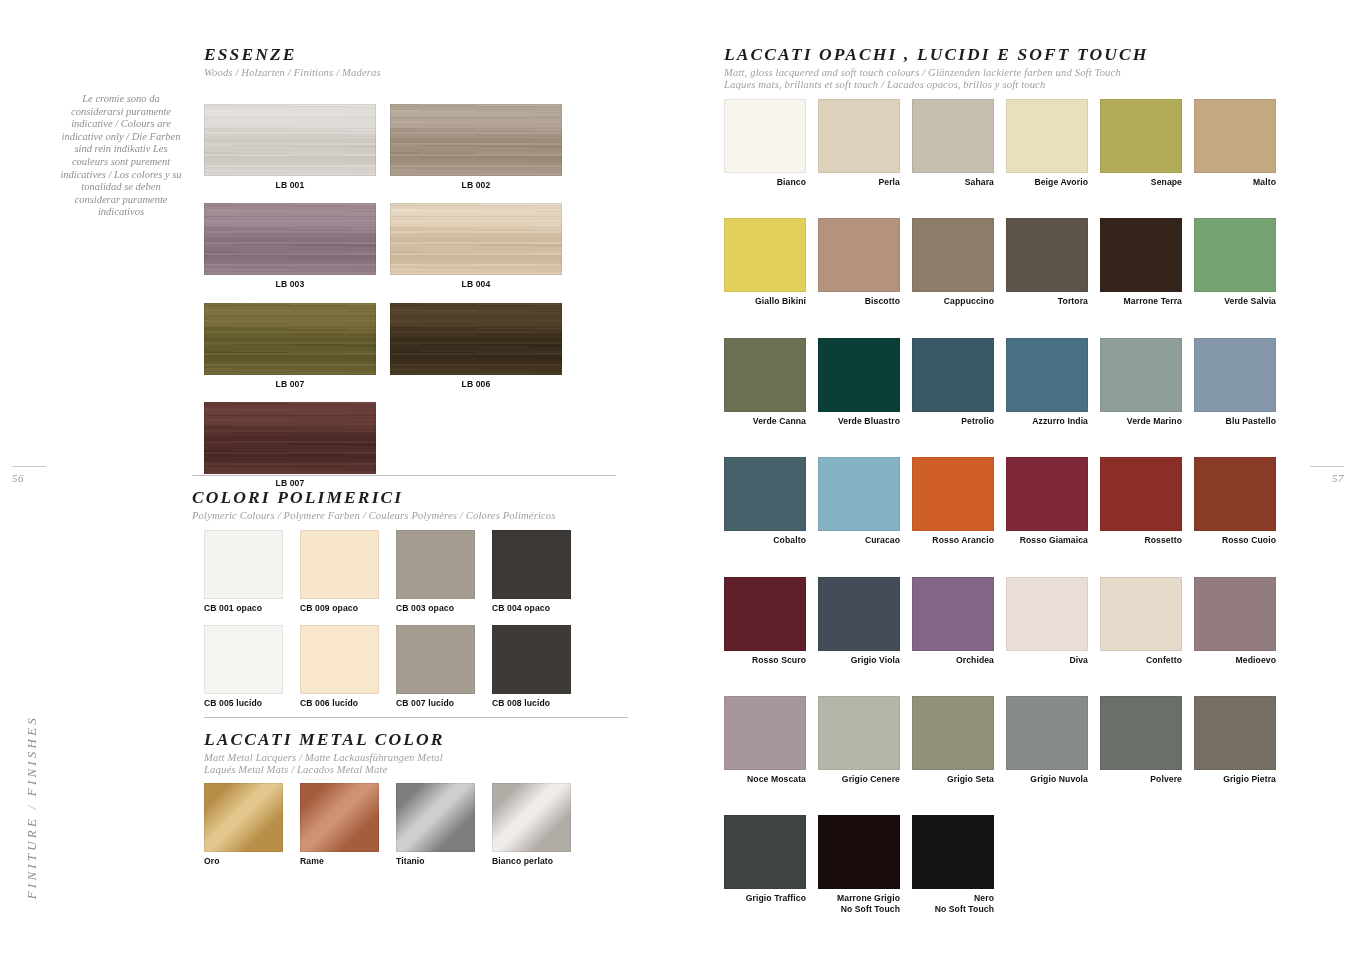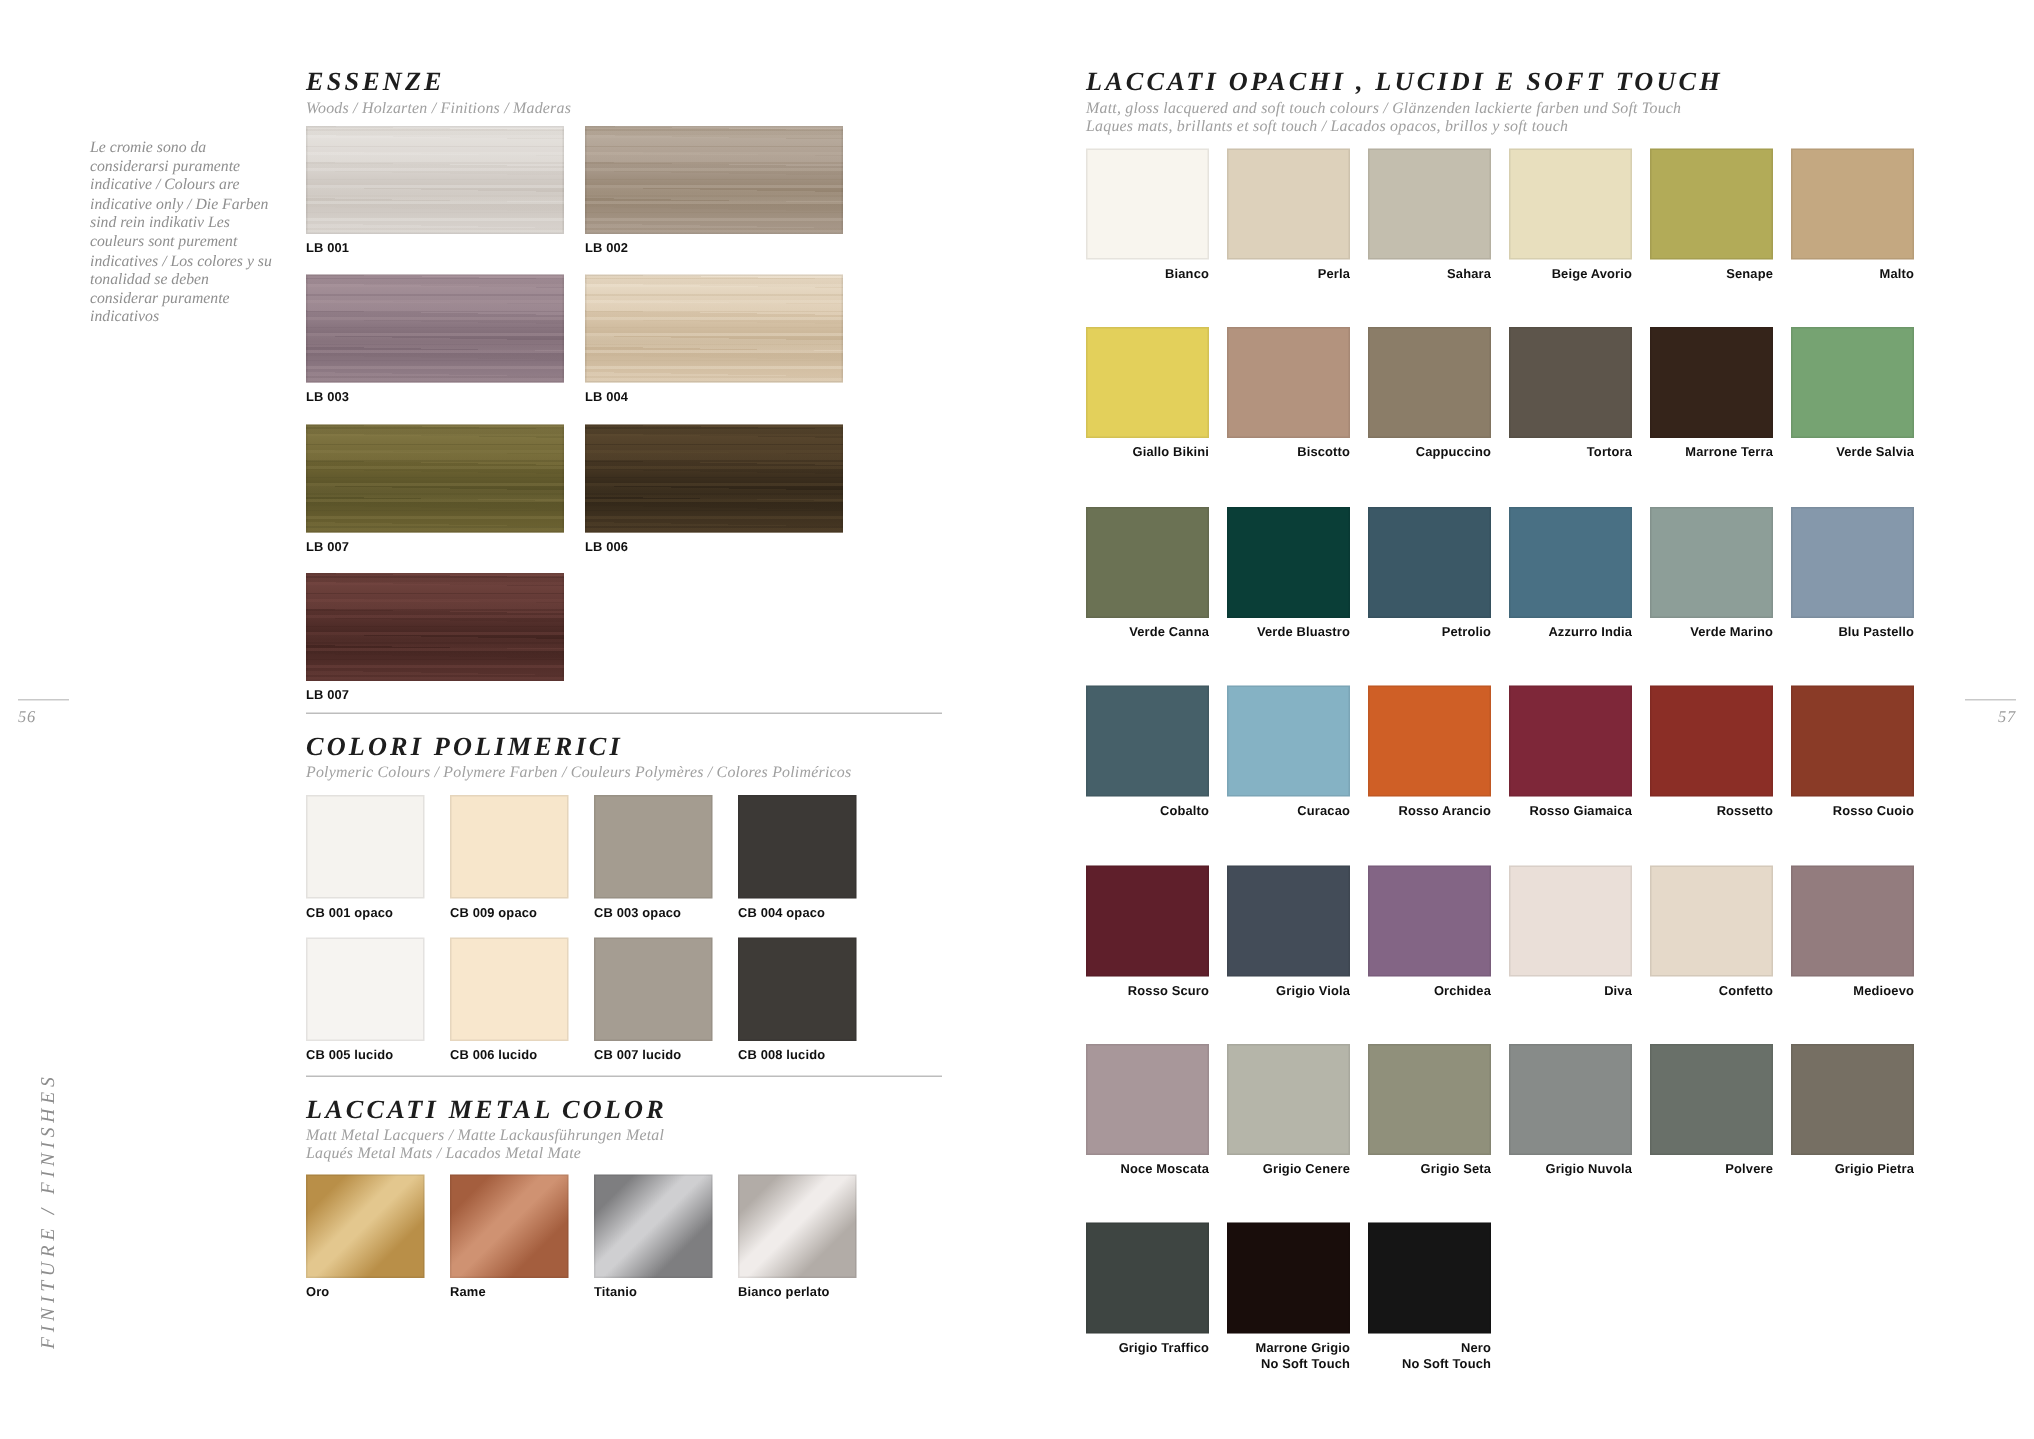--- a/index.html
+++ b/index.html
@@ -38,21 +38,21 @@
     font-size:13px;
     letter-spacing:3.2px;
     color:#8d8d8d;
     white-space:nowrap;
   }
 
   
   .notes{
     position:absolute;
     left:60px;top:93px;width:122px;
-    text-align:left;
+    text-align:center;
     font-family:"Liberation Serif", serif;
     font-style:italic;
     font-size:10.5px;
     line-height:12.6px;
     color:#8f8f8f;
   }
 
   
   .sect{position:absolute;}
   .sect-rule{height:1px;background:#bdbdbd;margin-bottom:11px;}
@@ -85,21 +85,21 @@
     font-weight:700;
     font-size:8.6px;
     line-height:10.4px;
     color:#101010;
     margin-top:4px;
     letter-spacing:.1px;
     white-space:pre-line;
   }
 
   
-  #wood-grid{left:204px;top:84px;width:420px;}
+  #wood-grid{left:204px;top:104px;width:420px;text-align:center;}
   #wood-grid .cell{width:172px;margin:0 14px 13px 0;}
   #wood-grid .chip{width:172px;height:72px;}
 
   
   #poly-grid{left:204px;top:530px;width:430px;}
   #poly-grid .cell{width:79px;margin:0 17px 12px 0;}
   #poly-grid .chip{width:79px;height:69px;}
 
   
   #metal-grid{left:204px;top:783px;width:430px;}
@@ -158,21 +158,21 @@
       <div class="cell">
         <div class="chip bordered" style="background:repeating-linear-gradient(0deg,rgba(0,0,0,0) 0px, rgba(0,0,0,0) 3px,#2e241755 3px, #2e241755 4px,rgba(0,0,0,0) 4px, rgba(0,0,0,0) 9px,#5c4a3066 9px, #5c4a3066 11px),repeating-linear-gradient(1deg,#5c4a3044 0px, #5c4a3044 7px,rgba(0,0,0,0) 7px, rgba(0,0,0,0) 18px,#2e24173a 18px, #2e24173a 24px),linear-gradient(180deg,#5c4a30 0%,#483824 38%,#2e2417 62%,#483824 100%);"></div>
         <div class="cap">LB 006</div>
       </div>
       <div class="cell">
         <div class="chip bordered" style="background:repeating-linear-gradient(0deg,rgba(0,0,0,0) 0px, rgba(0,0,0,0) 3px,#41231f55 3px, #41231f55 4px,rgba(0,0,0,0) 4px, rgba(0,0,0,0) 9px,#74464166 9px, #74464166 11px),repeating-linear-gradient(1deg,#74464144 0px, #74464144 7px,rgba(0,0,0,0) 7px, rgba(0,0,0,0) 18px,#41231f3a 18px, #41231f3a 24px),linear-gradient(180deg,#744641 0%,#5b3430 38%,#41231f 62%,#5b3430 100%);"></div>
         <div class="cap">LB 007</div>
       </div>
     </div>
 
-  <div class="sect" style="left:204px;top:475px;width:424px;">
+  <div class="sect" style="left:192px;top:475px;width:424px;">
     <div class="sect-rule"></div>
     <h2>COLORI  POLIMERICI</h2>
     <p class="sub">Polymeric Colours / Polymere Farben / Couleurs Polymères / Colores Poliméricos</p>
   </div>
   <div class="grid" id="poly-grid">
       <div class="cell">
         <div class="chip bordered" style="background:#f5f3ef;"></div>
         <div class="cap">CB 001 opaco</div>
       </div>
       <div class="cell">

